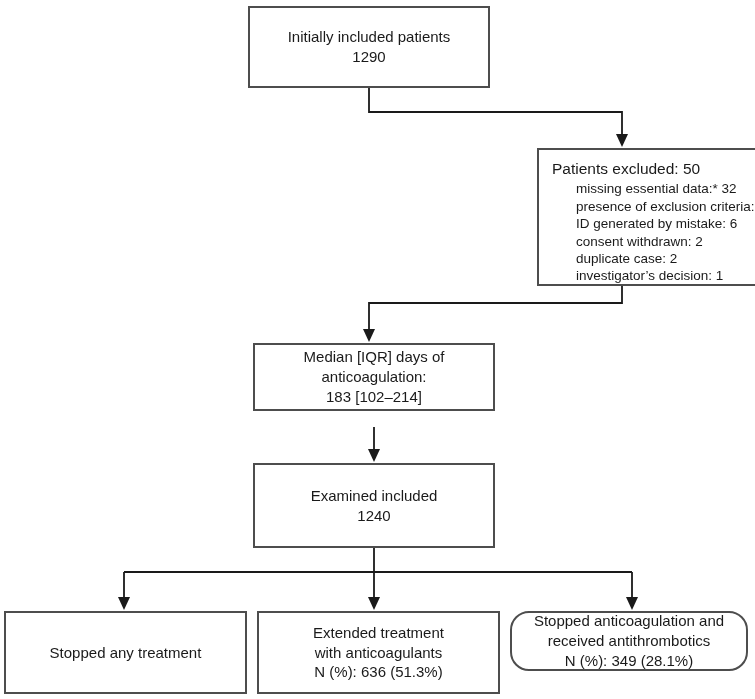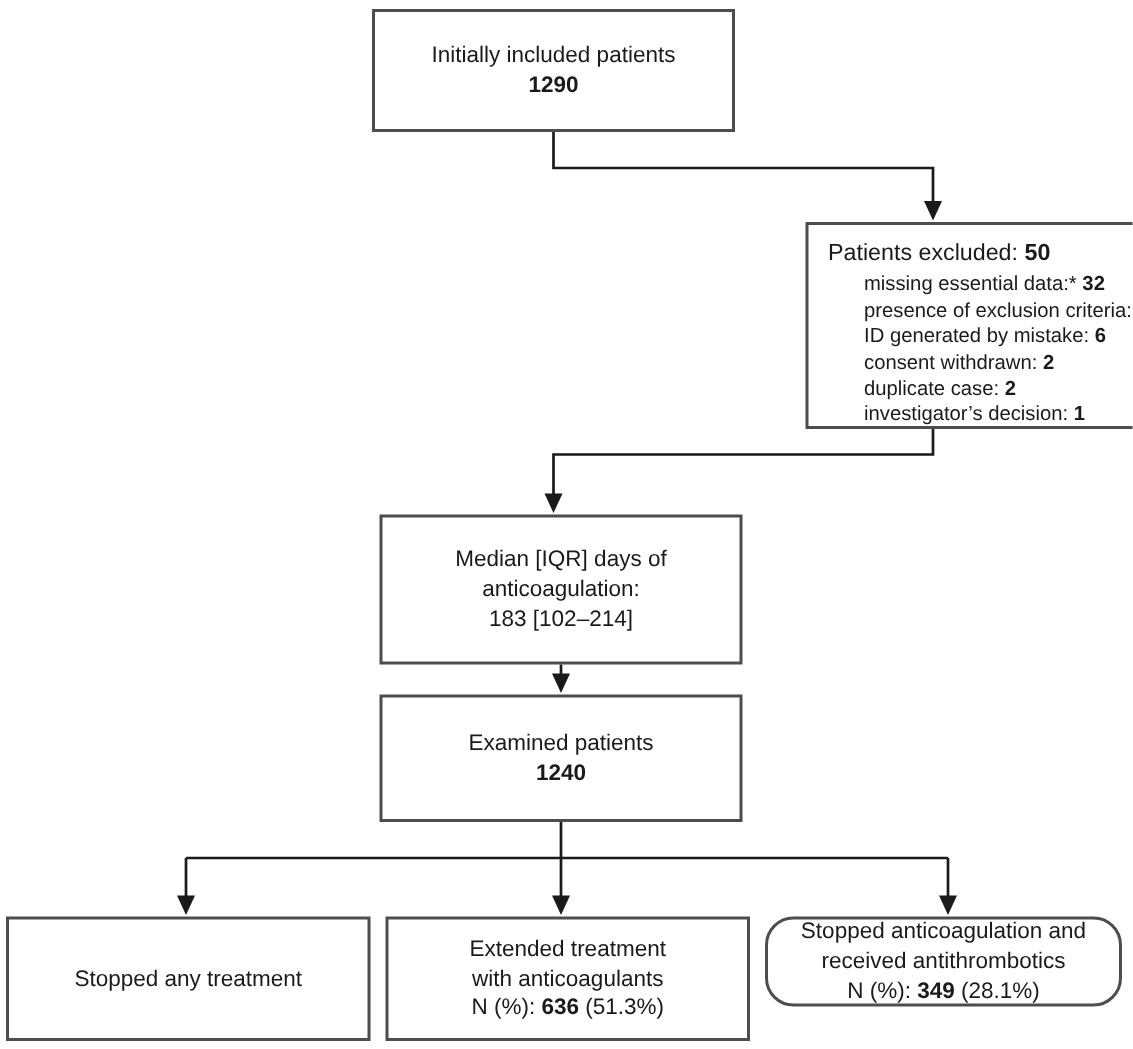--- a/index.html
+++ b/index.html
@@ -24,21 +24,21 @@
   .box{
     position:absolute;
     box-sizing:border-box;
     border:2px solid var(--border);
     background:var(--background);
     display:flex;flex-direction:column;
     justify-content:center;align-items:center;
     text-align:center;
     font-size:15px;line-height:1.32;
   }
-  .b{font-weight:700;}
+  .b{font-weight:400;}
   .prewrap{white-space:pre-line;}
   .box-excluded{
     justify-content:flex-start;align-items:flex-start;
     text-align:left;
     padding:9px 6px 6px 13px;
     margin-left:40px;
   }
   .excluded-title{font-size:15.5px;margin-bottom:1px;}
   .excluded-item{font-size:13.5px;line-height:1.29;margin-left:24px;}
 </style>
@@ -72,28 +72,28 @@
   <div class="box box-excluded" style="left:497px;top:148px;width:251px;height:138px;">
     <div class="excluded-title"><span>Patients excluded: </span><span class="b">50</span></div>
     <div class="excluded-item"><span>missing essential data:* </span><span class="b">32</span></div>
     <div class="excluded-item"><span>presence of exclusion criteria: </span><span class="b">7</span></div>
     <div class="excluded-item"><span>ID generated by mistake: </span><span class="b">6</span></div>
     <div class="excluded-item"><span>consent withdrawn: </span><span class="b">2</span></div>
     <div class="excluded-item"><span>duplicate case: </span><span class="b">2</span></div>
     <div class="excluded-item"><span>investigator’s decision: </span><span class="b">1</span></div>
   </div>
 
-  <div class="box" style="left:253px;top:343px;width:242px;height:100px;">
+  <div class="box" style="left:253px;top:343px;width:242px;height:68px;">
     <div class="prewrap">Median [IQR] days of
 anticoagulation:
 183 [102–214]</div>
   </div>
 
   <div class="box" style="left:253px;top:463px;width:242px;height:85px;">
-    <div>Examined patients</div>
+    <div>Examined included</div>
     <div class="b">1240</div>
   </div>
 
   <div class="box" style="left:4px;top:611px;width:243px;height:83px;text-align:center;">
     <div>Stopped any treatment</div>
   </div>
 
   <div class="box" style="left:257px;top:611px;width:243px;height:83px;justify-content:center;">
     <div>Extended treatment</div>
     <div>with anticoagulants</div>

